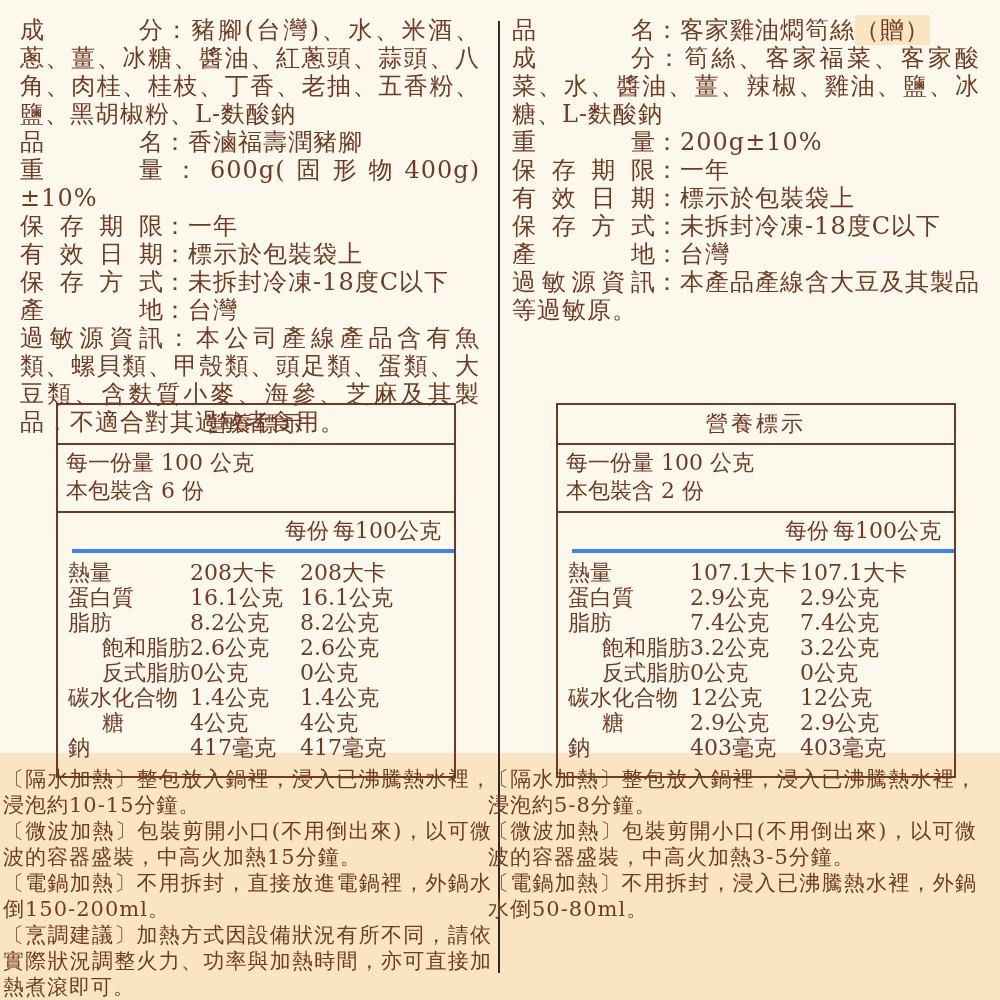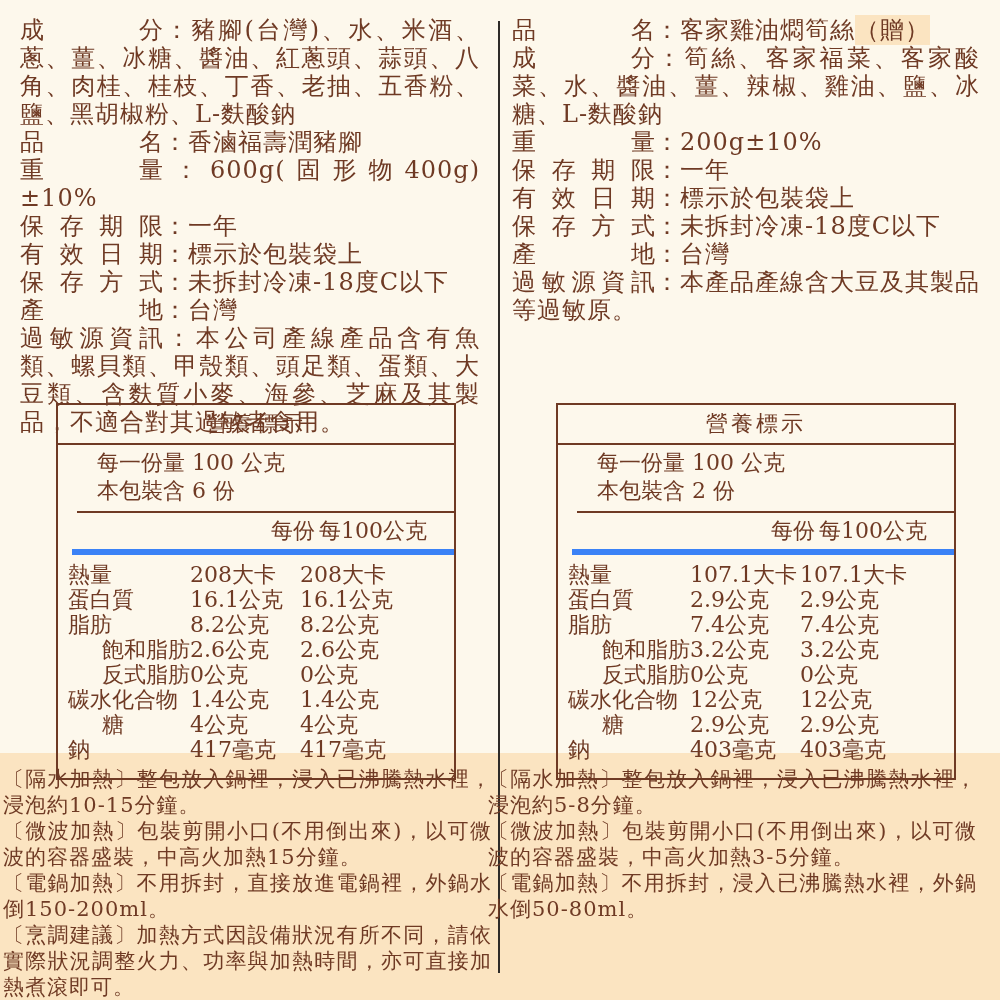--- a/index.html
+++ b/index.html
@@ -33,28 +33,27 @@
     position:absolute;top:403px;width:400px;box-sizing:border-box;
     border:2px solid #6f3a24;font-size:22px;background:transparent;
   }
   .ntable-left{left:56px;}
   .ntable-right{left:556px;}
   .nt-title{
     text-align:center;line-height:38px;letter-spacing:3px;
     border-bottom:2px solid #6f3a24;
   }
   .nt-serving{
-    padding:4px 10px 6px 20px;line-height:28px;
+    padding:4px 10px 6px 8px;line-height:28px;
     border-bottom:2px solid #6f3a24;
-    margin-left:19px;
   }
   .nt-head{
     display:grid;grid-template-columns:1fr 110px 127px;
-    padding:0 27px 0 10px;line-height:36px;
-    border-bottom:6px solid #3b82f6;
+    padding:0 13px 0 10px;line-height:36px;
+    border-bottom:4px solid #3b82f6;
     margin-left:14px;
   }
   .nt-head span{text-align:right;}
   .nt-head .h2{margin-right:-15px;}
   .nt-body{padding:7px 27px 16px 10px;}
   .nrow{display:grid;grid-template-columns:1fr 110px 127px;line-height:25px;}
   .nrow .nv{text-align:left;}
   .nrow.indent .nname{padding-left:34px;}
   .heat{
     position:absolute;top:766px;width:489px;

